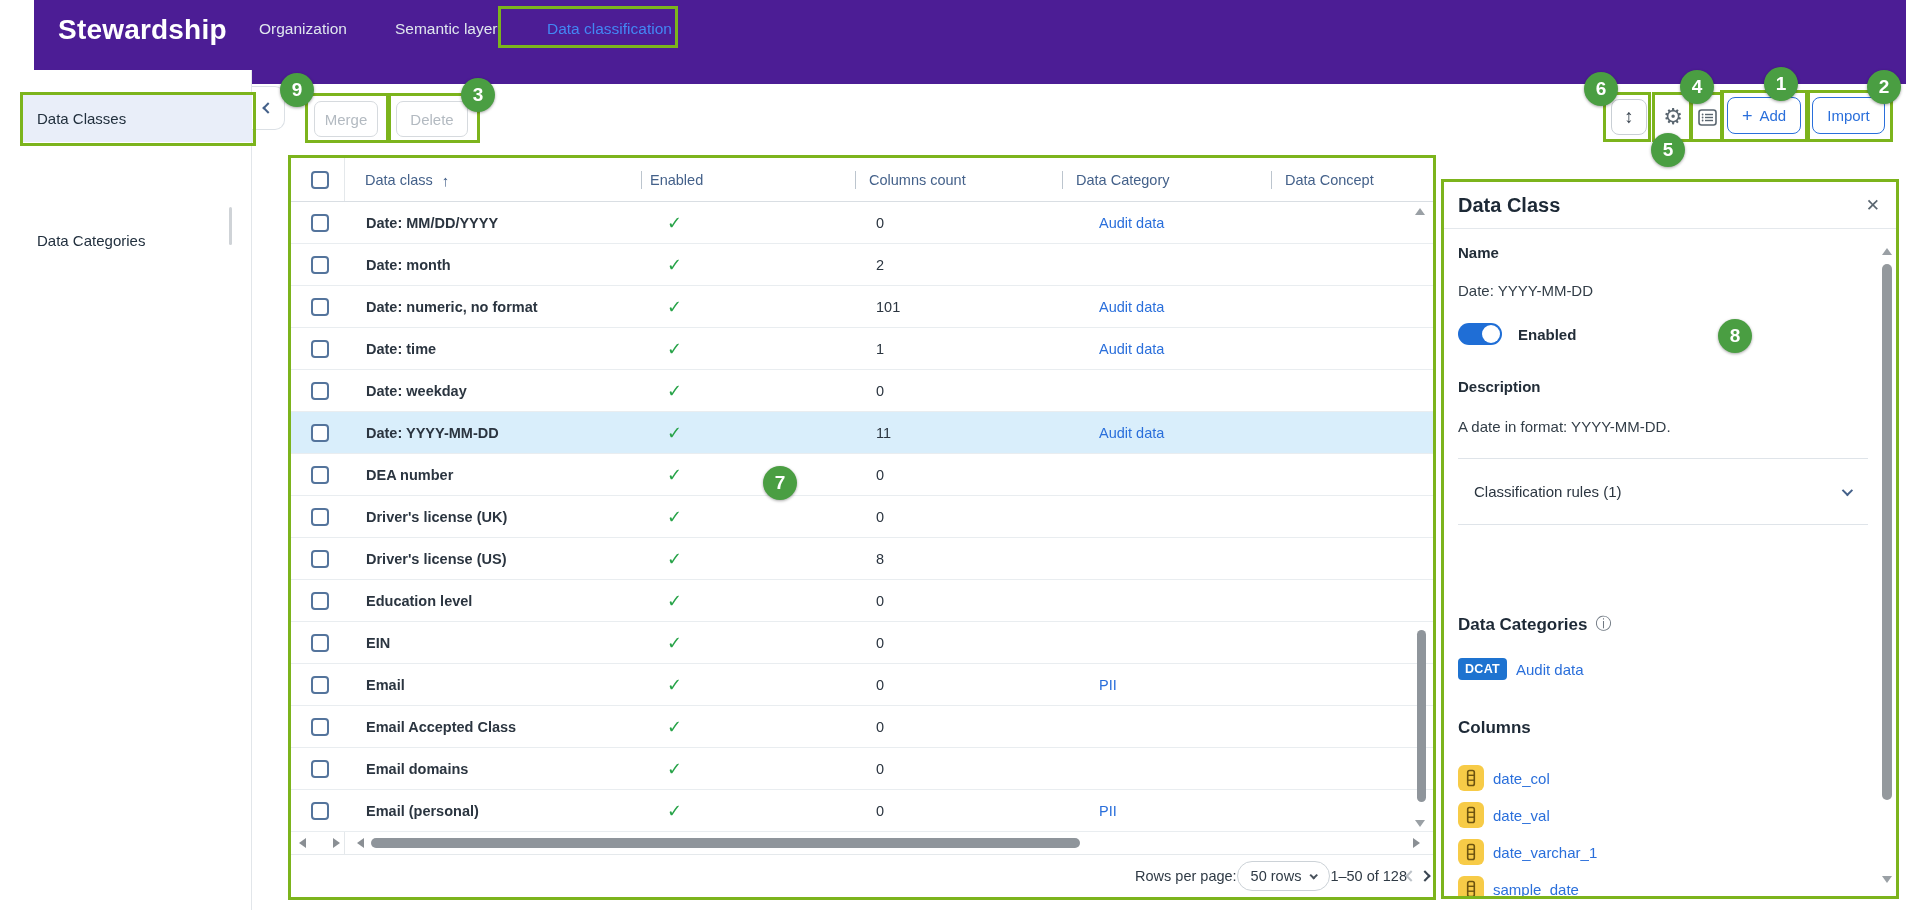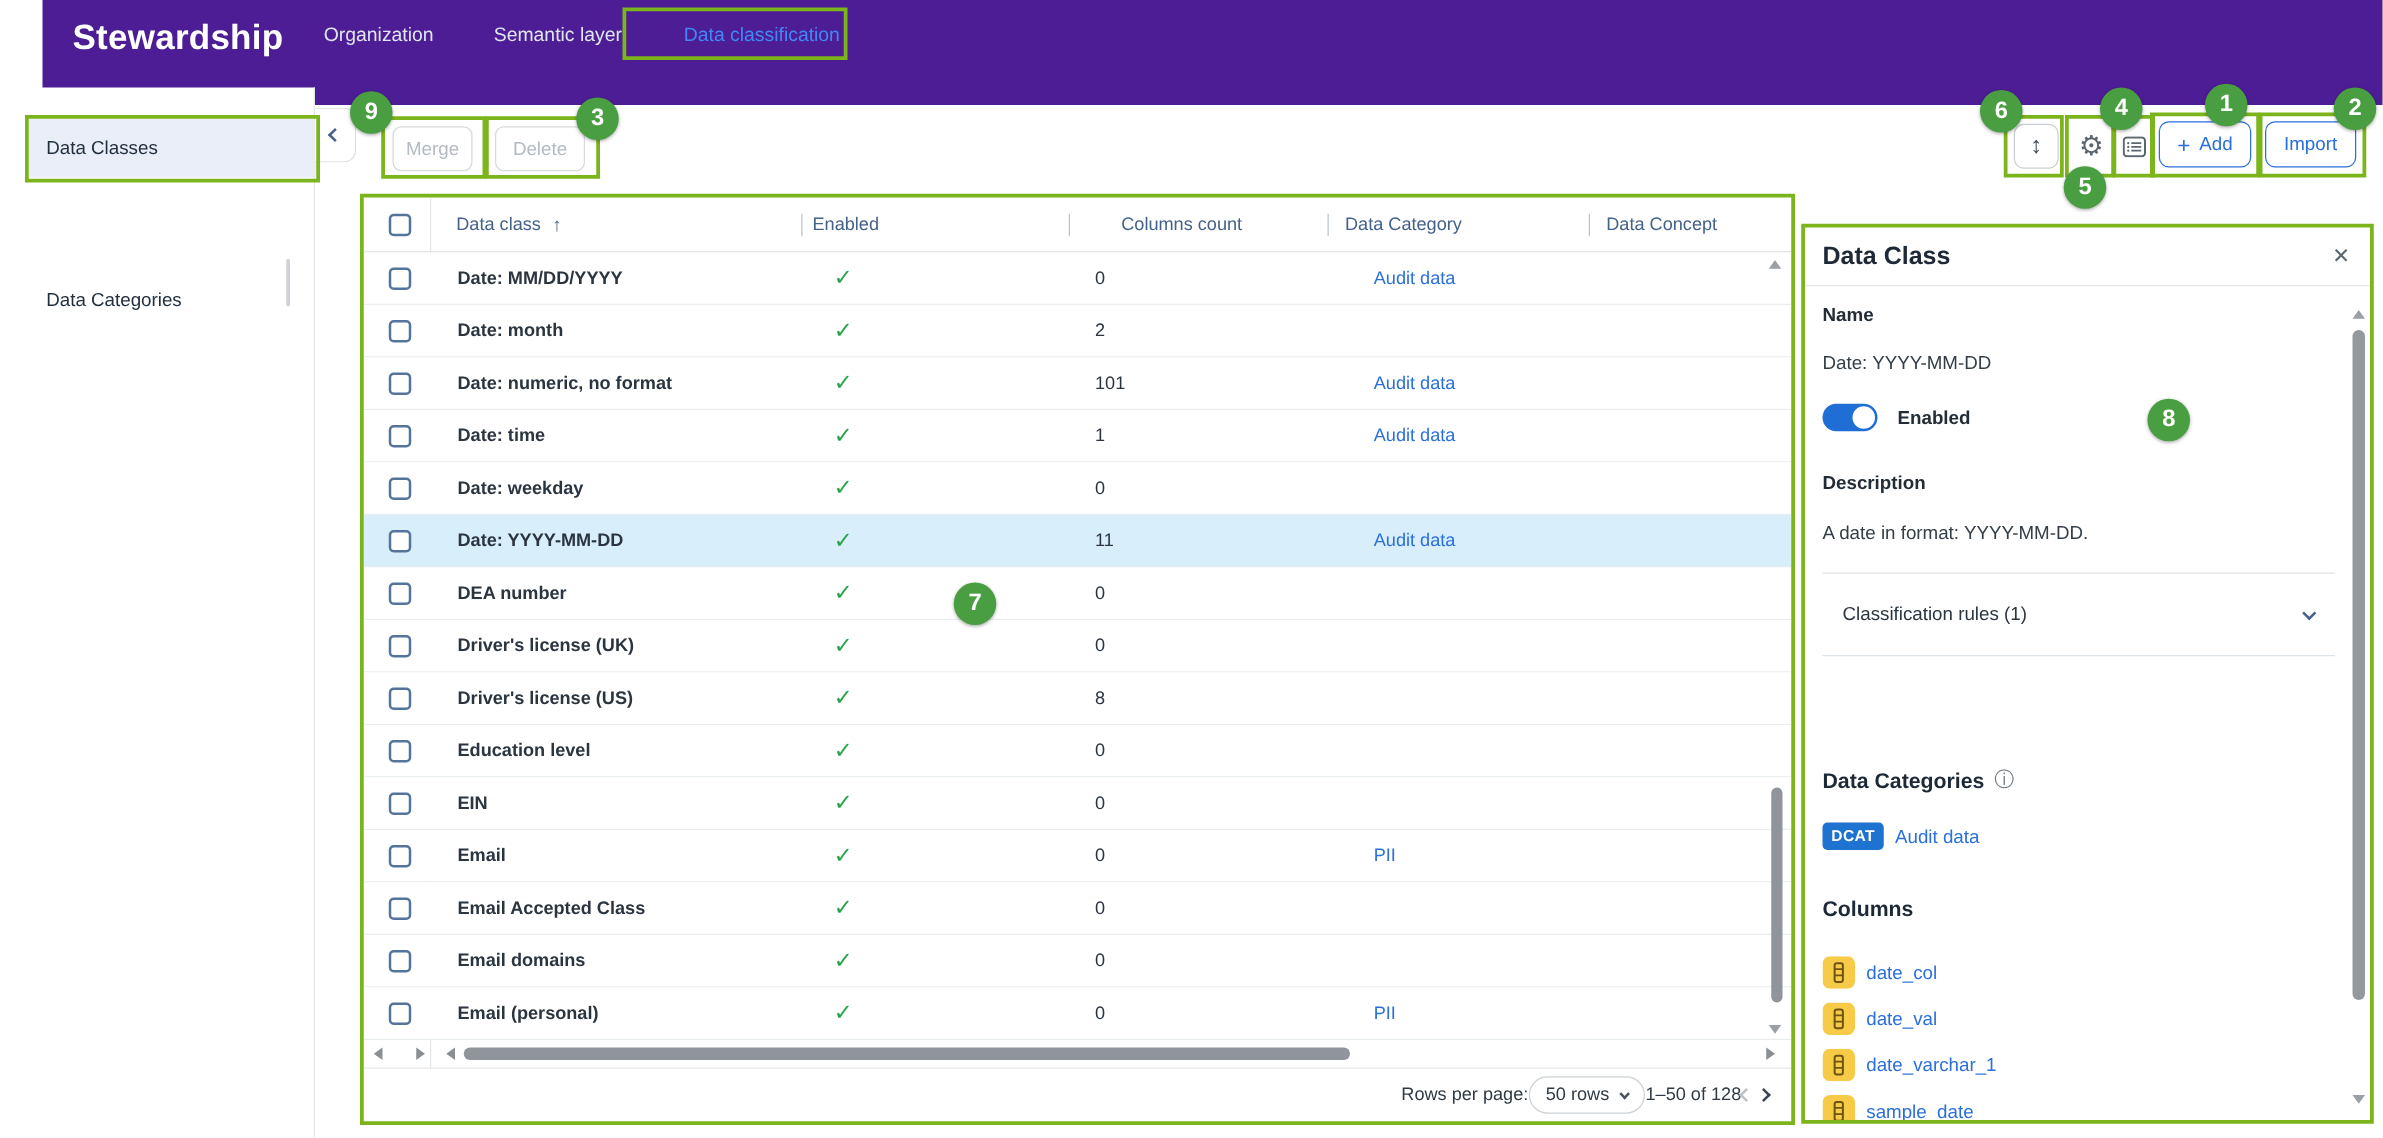--- a/index.html
+++ b/index.html
@@ -38,21 +38,21 @@
   .btn-list   { left:1692px; top:99px; width:30px; height:36px; border:none; }
   .btn-primary{ border:1.5px solid #2a6fdb; border-radius:8px; color:#2a6fdb; font-weight:500; gap:7px; }
   .btn-add    { left:1727px; top:97px; width:74px; height:37px; }
   .btn-import { left:1812px; top:97px; width:73px; height:37px; }
   .plus { font-size:18px; font-weight:400; line-height:1; }
   
   .table-wrap { position:absolute; left:291px; top:158px; width:1142px; height:739px; background:#fff; }
   .thead { position:absolute; left:0; top:0; right:0; height:44px; border-bottom:1px solid #d9dee3; }
   .th-label { position:absolute; top:0; height:44px; display:flex; align-items:center; gap:9px;
               color:#44618a; font-size:14.5px; }
-  .th-name { left:74px; } .th-enabled { left:359px; } .th-count { left:606px; }
+  .th-name { left:74px; } .th-enabled { left:359px; } .th-count { left:578px; }
   .th-cat { left:785px; } .th-concept { left:994px; }
   .hdiv { position:absolute; top:13px; width:1px; height:18px; background:#bcc5ce; }
   .hdiv1 { left:350px; } .hdiv2 { left:564px; } .hdiv3 { left:771px; } .hdiv4 { left:980px; }
   .col-sep { position:absolute; left:53px; top:0; width:1px; height:696px; background:#e4e8eb; }
   .sort-arrow { color:#44618a; font-size:15px; }
   .cbx { width:18px; height:18px; border:2px solid #54749c; border-radius:4px; background:#fff; cursor:pointer; flex:0 0 auto; }
   .thead .cbx { position:absolute; left:20px; top:13px; }
   .tbody { position:absolute; left:0; top:44px; right:0; }
   .trow { height:42px; display:flex; align-items:center; border-bottom:1px solid #e9edf0; font-size:14.5px; background:#fff; }
   .trow.hl { background:#d9eefb; }
@@ -72,21 +72,21 @@
   .tri-left  { border-width:5px 7px 5px 0; border-color:transparent #8a8f94 transparent transparent; }
   .tri-right { border-width:5px 0 5px 7px; border-color:transparent transparent transparent #8a8f94; }
   .v-up { left:1124px; top:50px; } .v-down { left:1124px; top:662px; }
   .v-thumb { position:absolute; left:1126px; top:472px; width:9px; height:172px; background:#8f959b; border-radius:5px; cursor:pointer; }
   .h-area { position:absolute; left:0; top:674px; right:0; height:22px; }
   .h-prev1 { left:8px; top:6px; } .h-next1 { left:42px; top:6px; }
   .h-prev2 { left:66px; top:6px; } .h-next2 { left:1122px; top:6px; }
   .h-thumb { position:absolute; left:80px; top:6px; width:709px; height:10px; background:#8f959b; border-radius:5px; cursor:pointer; }
   
   .pag { position:absolute; left:0; top:696px; right:0; bottom:0; border-top:1px solid #e5e9ec;
-         display:flex; align-items:center; justify-content:flex-end; padding-right:18px;
+         display:flex; align-items:center; justify-content:flex-end; padding-right:4px;
          font-size:14.5px; color:#2f3a45; }
   .pag-select { display:flex; align-items:center; gap:9px; height:30px; padding:0 13px;
                 border:1px solid #ccd2d7; border-radius:15px; cursor:pointer; }
   .chev { display:inline-block; width:8px; height:8px; border-right:2px solid #44618a; border-bottom:2px solid #44618a; }
   .chev-down { transform:rotate(45deg) translateY(-2px); }
   .chev-sm { width:6px; height:6px; border-color:#49525c; transform:rotate(45deg) translateY(-1px); }
   .chev-left { transform:rotate(135deg); }
   .chev-right { transform:rotate(-45deg); }
   .pag-prev { border-color:#bcc2c8; margin-right:6px; cursor:default; }
   .pag-next { border-color:#3a4551; cursor:pointer; }

